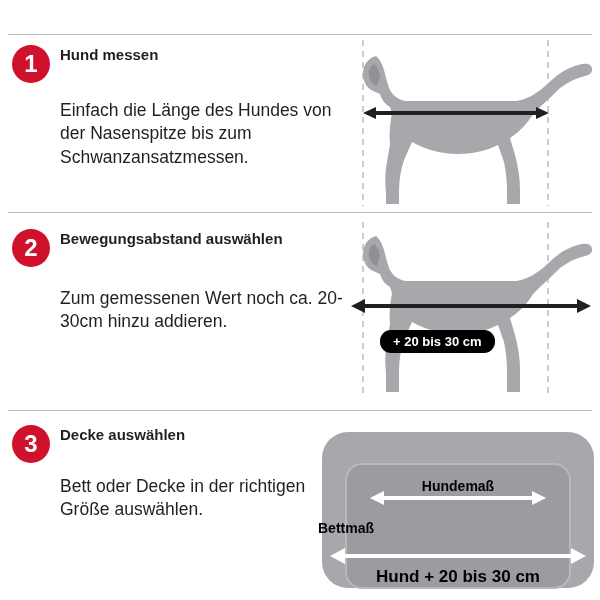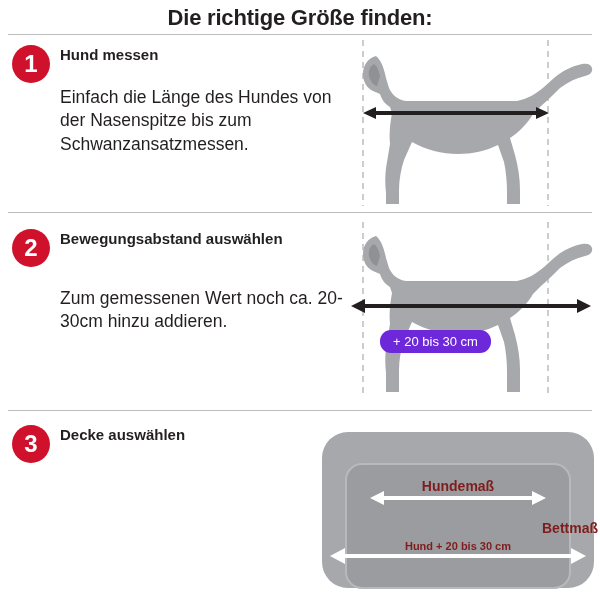--- a/index.html
+++ b/index.html
@@ -90,60 +90,57 @@
     font-weight: bold;
     color: #231f20;
     line-height: 1.12;
     padding-top: 3px;
   }
   .stepbody {
     font-size: 17.5px;
     line-height: 1.33;
     color: #231f20;
     margin-left: 48px;
-    margin-top: 3px;
+    margin-top: 16px;
   }
 
   
   .illus {
     position: absolute;
     right: 0;
     top: 0;
   }
 
   .pill {
     position: absolute;
-    background: #6d28d9;
+    background: #000000;
     color: #ffffff;
-    font-weight: normal;
+    font-weight: bold;
     font-size: 13px;
     border-radius: 11px;
     padding: 4px 13px;
     white-space: nowrap;
   }
 
   
   .bedlabel {
     position: absolute;
-    color: #7f1d1d;
+    color: #000000;
     font-weight: bold;
     text-align: center;
     white-space: nowrap;
   }
   .lbl-big { font-size: 14px; }
-  .lbl-small { font-size: 11px; }
+  .lbl-small { font-size: 17px; margin-top: 27px; }
 </style>
 </head>
 <body>
 
 <div id="page">
 
-  <div class="header">
-    <div class="title">Die richtige Größe finden:</div>
-  </div>
 
   <div class="divider d1"></div>
   <div class="divider d2"></div>
   <div class="divider d3"></div>
 
   <div class="section sec1">
     <div class="textcol" style="top:10px;">
       <div class="steprow">
         <div class="badge">1</div>
         <div class="steptitle">Hund messen</div>
@@ -265,20 +262,21 @@
       <div class="pill" style="left:34px; top:110px;">+ 20 bis 30 cm</div>
     </div>
   </div>
 
   <div class="section sec3">
     <div class="textcol" style="top:14px;">
       <div class="steprow">
         <div class="badge">3</div>
         <div class="steptitle">Decke auswählen</div>
       </div>
+      <div class="stepbody" style="width:260px; margin-top:12px;">Bett oder Decke in der richtigen Größe auswählen.</div>
     </div>
 
     <div class="illus" style="right:2px; top:10px; width:280px; height:170px;">
       <svg width="280" height="170" viewBox="0 0 280 170">
         <rect x="4" y="12" width="272" height="156" rx="26" ry="26" fill="#a6a8ab"></rect>
         <rect x="28" y="44" width="224" height="124" rx="16" ry="16" fill="#9a9c9f"></rect>
         <rect x="28" y="44" width="224" height="124" rx="16" ry="16" fill="none" stroke="#b7b9bc" stroke-width="2"></rect>
 
         <g>
           <line x1="62" y1="78" x2="218" y2="78" stroke="#ffffff" stroke-width="4"></line>
@@ -287,18 +285,18 @@
         </g>
 
         <g>
           <line x1="24" y1="136" x2="256" y2="136" stroke="#ffffff" stroke-width="4"></line>
           <polygon points="12,136 27,128 27,144" fill="#ffffff"></polygon>
           <polygon points="268,136 253,128 253,144" fill="#ffffff"></polygon>
         </g>
       </svg>
 
       <div class="bedlabel lbl-big" style="left:0; top:58px; width:280px; text-align:center;">Hundemaß</div>
-      <div class="bedlabel lbl-big" style="left:0; top:100px; width:280px; text-align:right;">Bettmaß</div>
+      <div class="bedlabel lbl-big" style="left:0; top:100px; width:280px; text-align:left;">Bettmaß</div>
       <div class="bedlabel lbl-small" style="left:0; top:120px; width:280px; text-align:center;">Hund + 20 bis 30 cm</div>
     </div>
   </div>
 
 </div>
 
 </body></html>

